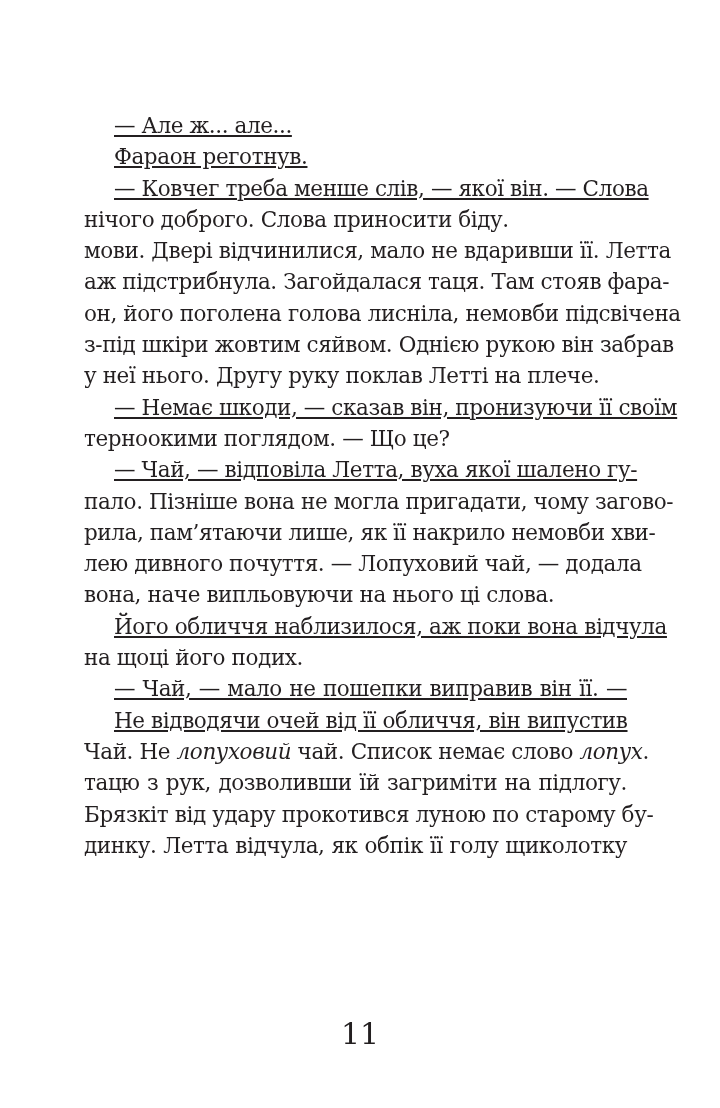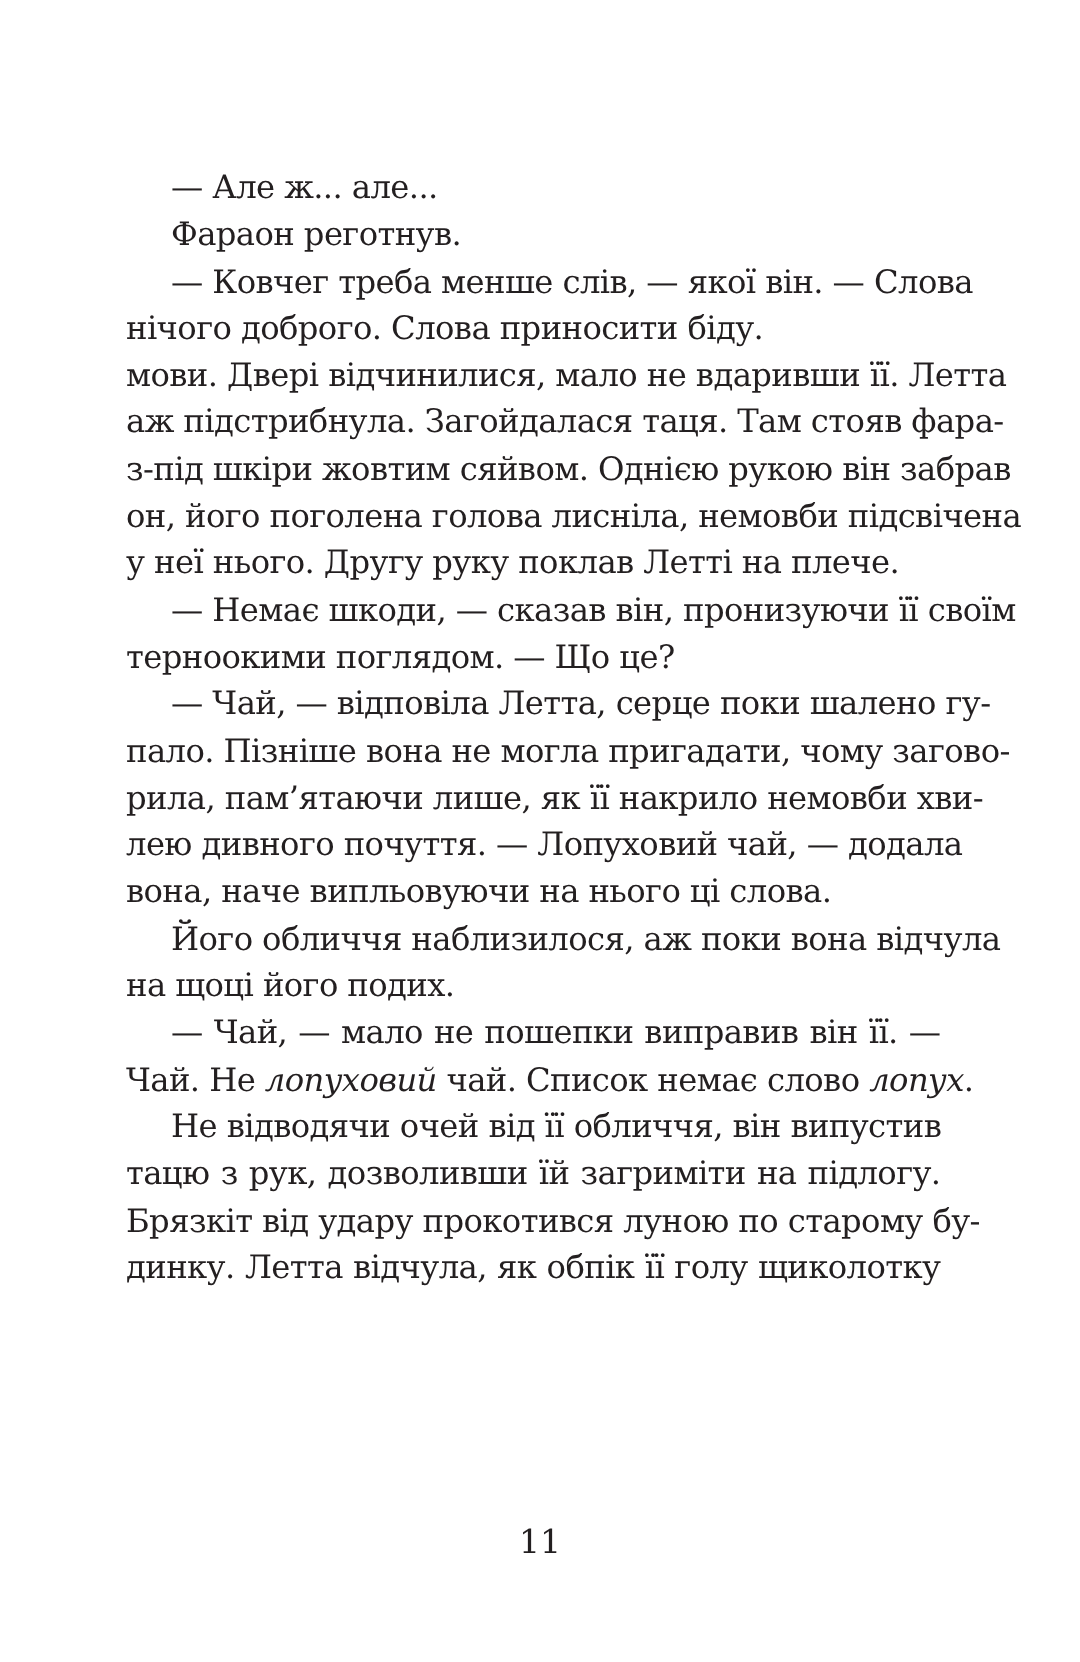--- a/index.html
+++ b/index.html
@@ -8,51 +8,51 @@
   .text-block {
     position: absolute; left: 84px; top: 110px; width: 543px;
     font-family: "DejaVu Serif", serif; font-size: 21.5px; color: #231f20;
     letter-spacing: -0.4px;
   }
   .line {
     height: 31.3px; line-height: 31.3px; white-space: nowrap;
     text-align: justify; text-align-last: justify;
   }
   .line.last { text-align-last: left; }
-  .line.indent { padding-left: 30px; }
+  .line.indent { padding-left: 30px; text-decoration: underline; }
   .line .it { font-style: italic; }
   .page-number {
     position: absolute; left: 0; width: 720px; top: 1016px; text-align: center;
-    font-family: "DejaVu Serif", serif; font-size: 22px; color: #231f20;
+    font-family: "DejaVu Serif", serif; font-size: 30px; color: #231f20;
   }
 </style>
 </head>
 <body>
 
 <div class="page">
   <div class="text-block">
     <div class="line indent last">— Але ж... але...</div>
     <div class="line indent last">Фараон реготнув.</div>
     <div class="line indent">— Ковчег треба менше слів, — якої він. — Слова</div>
     <div class="line last">нічого доброго. Слова приносити біду.</div>
     <div class="line">мови. Двері відчинилися, мало не вдаривши її. Летта</div>
     <div class="line">аж підстрибнула. Загойдалася таця. Там стояв фара-</div>
+    <div class="line">он, його поголена голова лисніла, немовби підсвічена</div>
     <div class="line">з-під шкіри жовтим сяйвом. Однією рукою він забрав</div>
-    <div class="line">он, його поголена голова лисніла, немовби підсвічена</div>
     <div class="line last">у неї нього. Другу руку поклав Летті на плече.</div>
     <div class="line indent">— Немає шкоди, — сказав він, пронизуючи її своїм</div>
     <div class="line last">терноокими поглядом. — Що це?</div>
-    <div class="line indent">— Чай, — відповіла Летта, серце поки шалено гу-</div>
+    <div class="line indent">— Чай, — відповіла Летта, вуха якої шалено гу-</div>
     <div class="line">пало. Пізніше вона не могла пригадати, чому загово-</div>
     <div class="line">рила, пам’ятаючи лише, як її накрило немовби хви-</div>
     <div class="line">лею дивного почуття. — Лопуховий чай, — додала</div>
     <div class="line last">вона, наче випльовуючи на нього ці слова.</div>
     <div class="line indent">Його обличчя наблизилося, аж поки вона відчула</div>
     <div class="line last">на щоці його подих.</div>
     <div class="line indent">— Чай, — мало не пошепки виправив він її. —</div>
+    <div class="line indent">Не відводячи очей від її обличчя, він випустив</div>
     <div class="line last"><span>Чай. Не </span><span class="it">лопуховий</span><span> чай. Список немає слово </span><span class="it">лопух</span><span>.</span></div>
-    <div class="line indent">Не відводячи очей від її обличчя, він випустив</div>
     <div class="line">тацю з рук, дозволивши їй загриміти на підлогу.</div>
     <div class="line">Брязкіт від удару прокотився луною по старому бу-</div>
     <div class="line">динку. Летта відчула, як обпік її голу щиколотку</div>
   </div>
   <div class="page-number">11</div>
 </div>
 
 </body></html>

